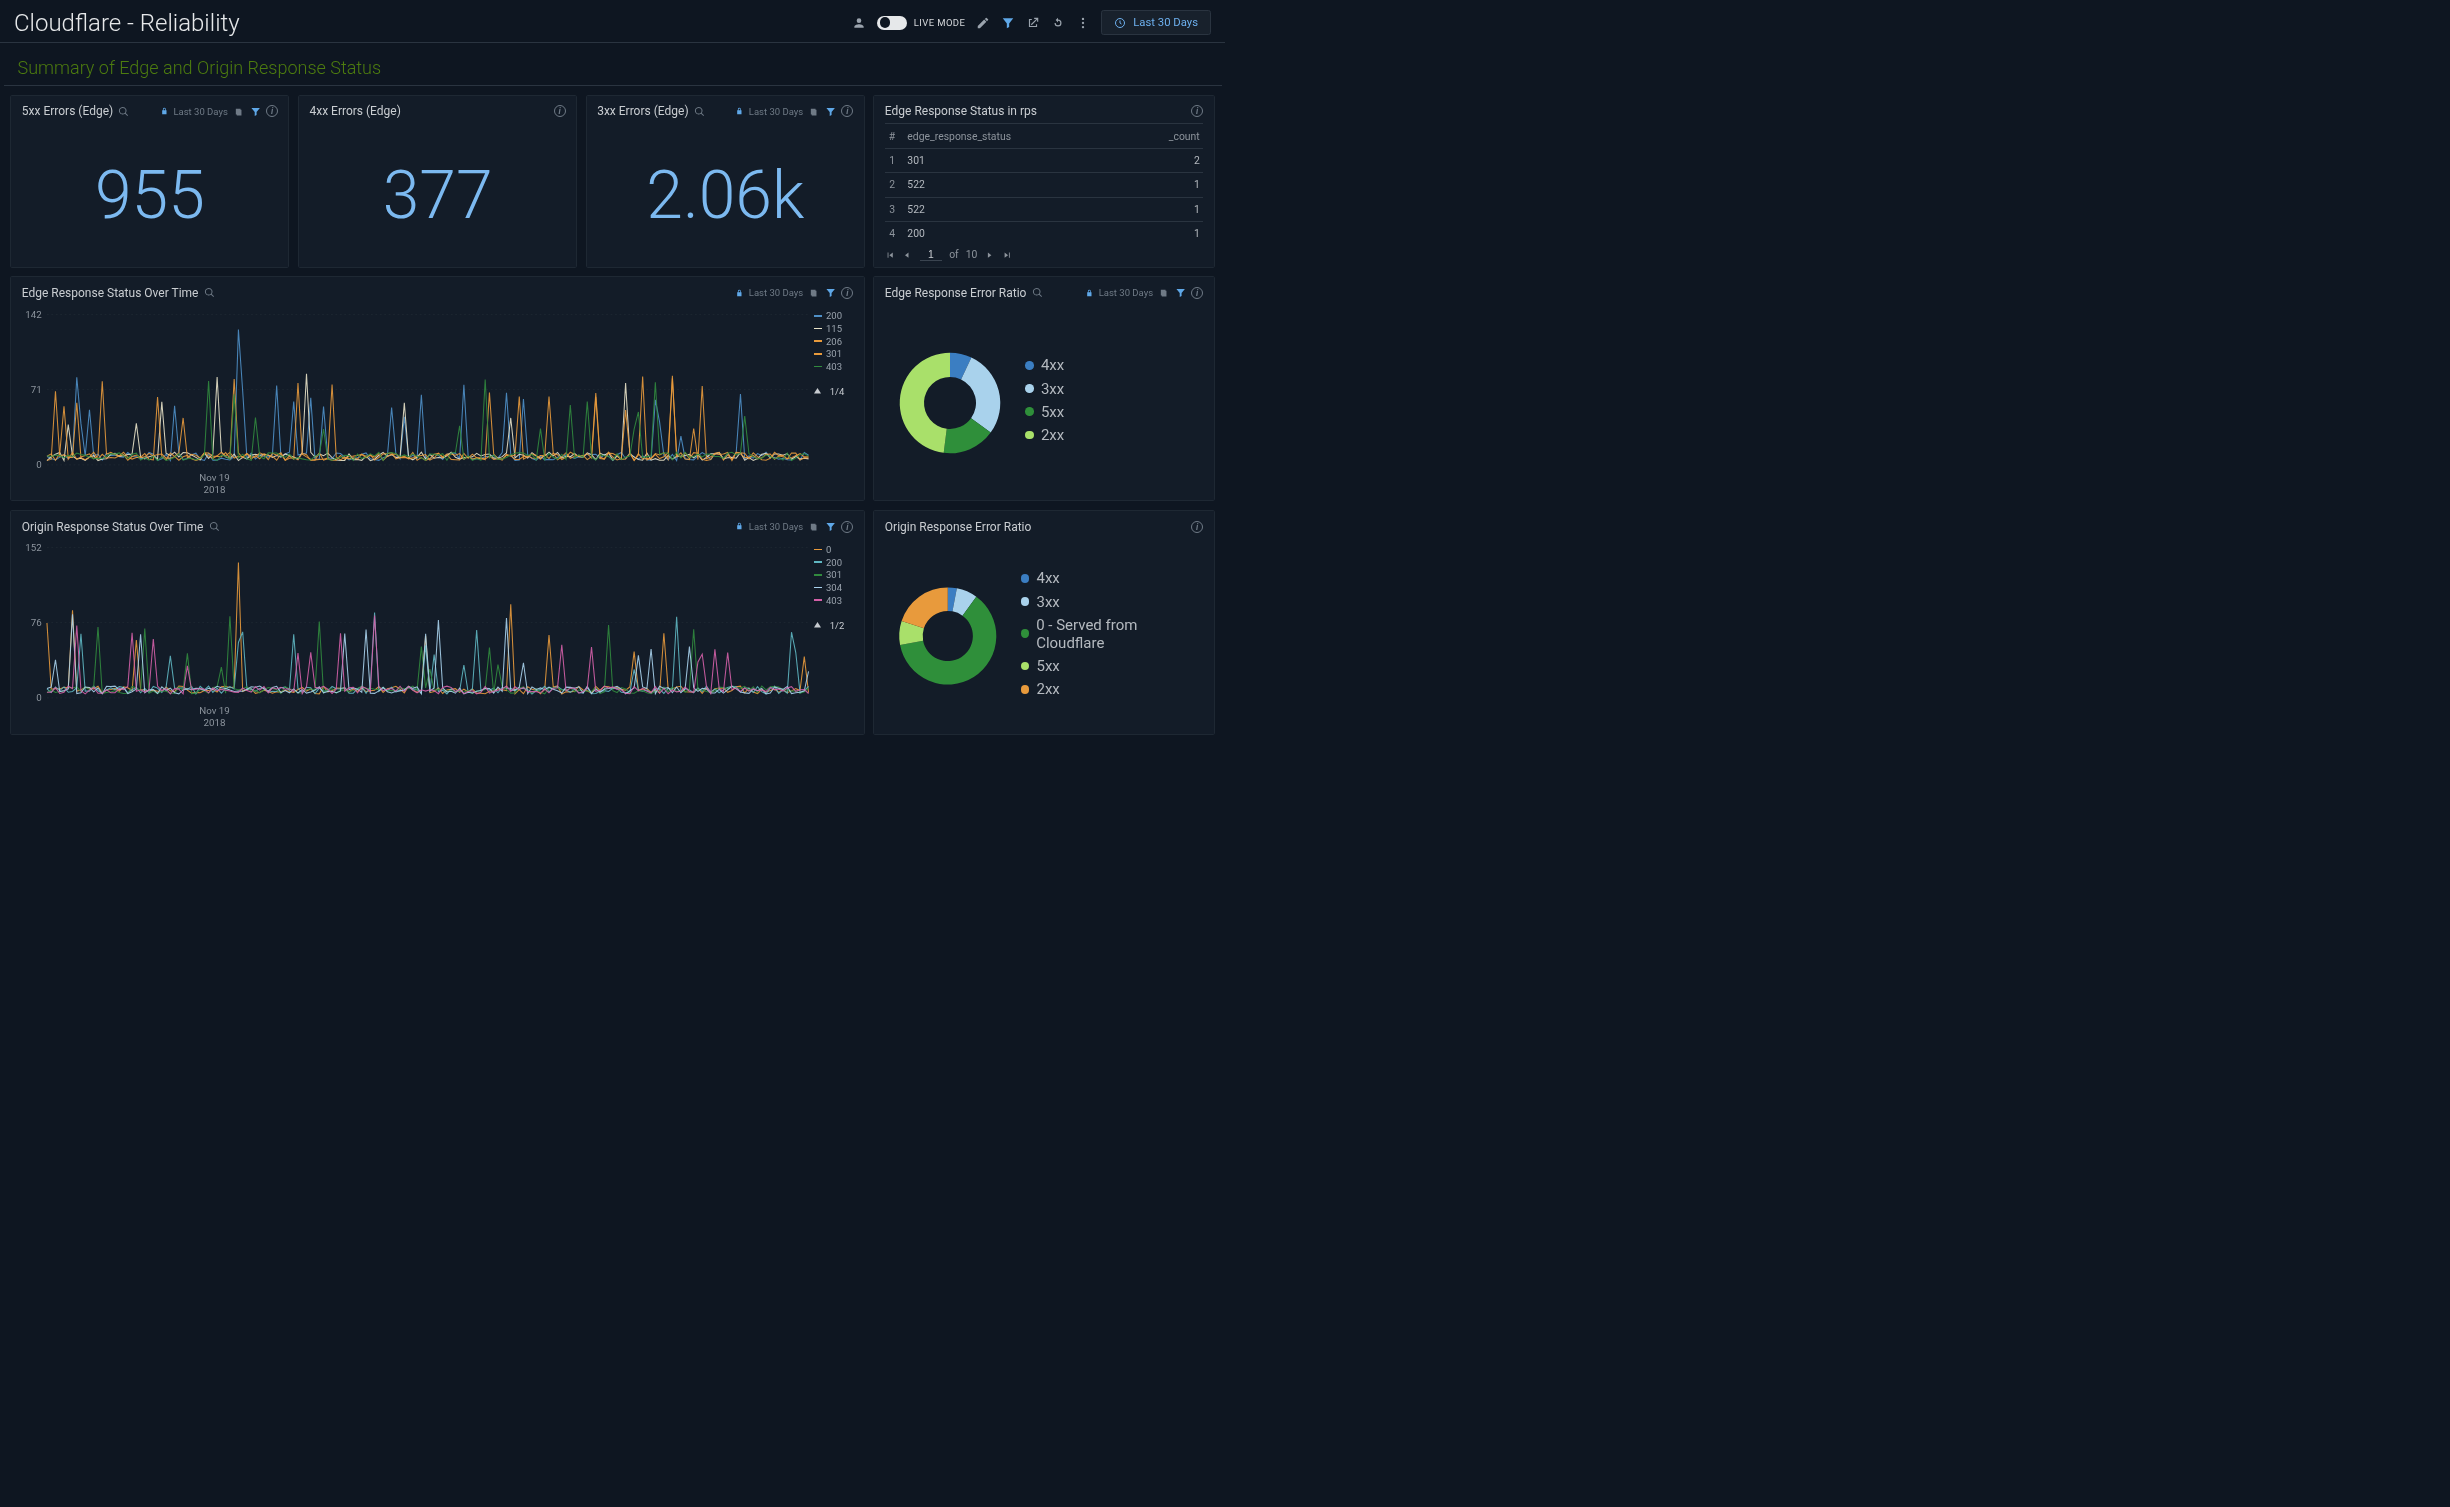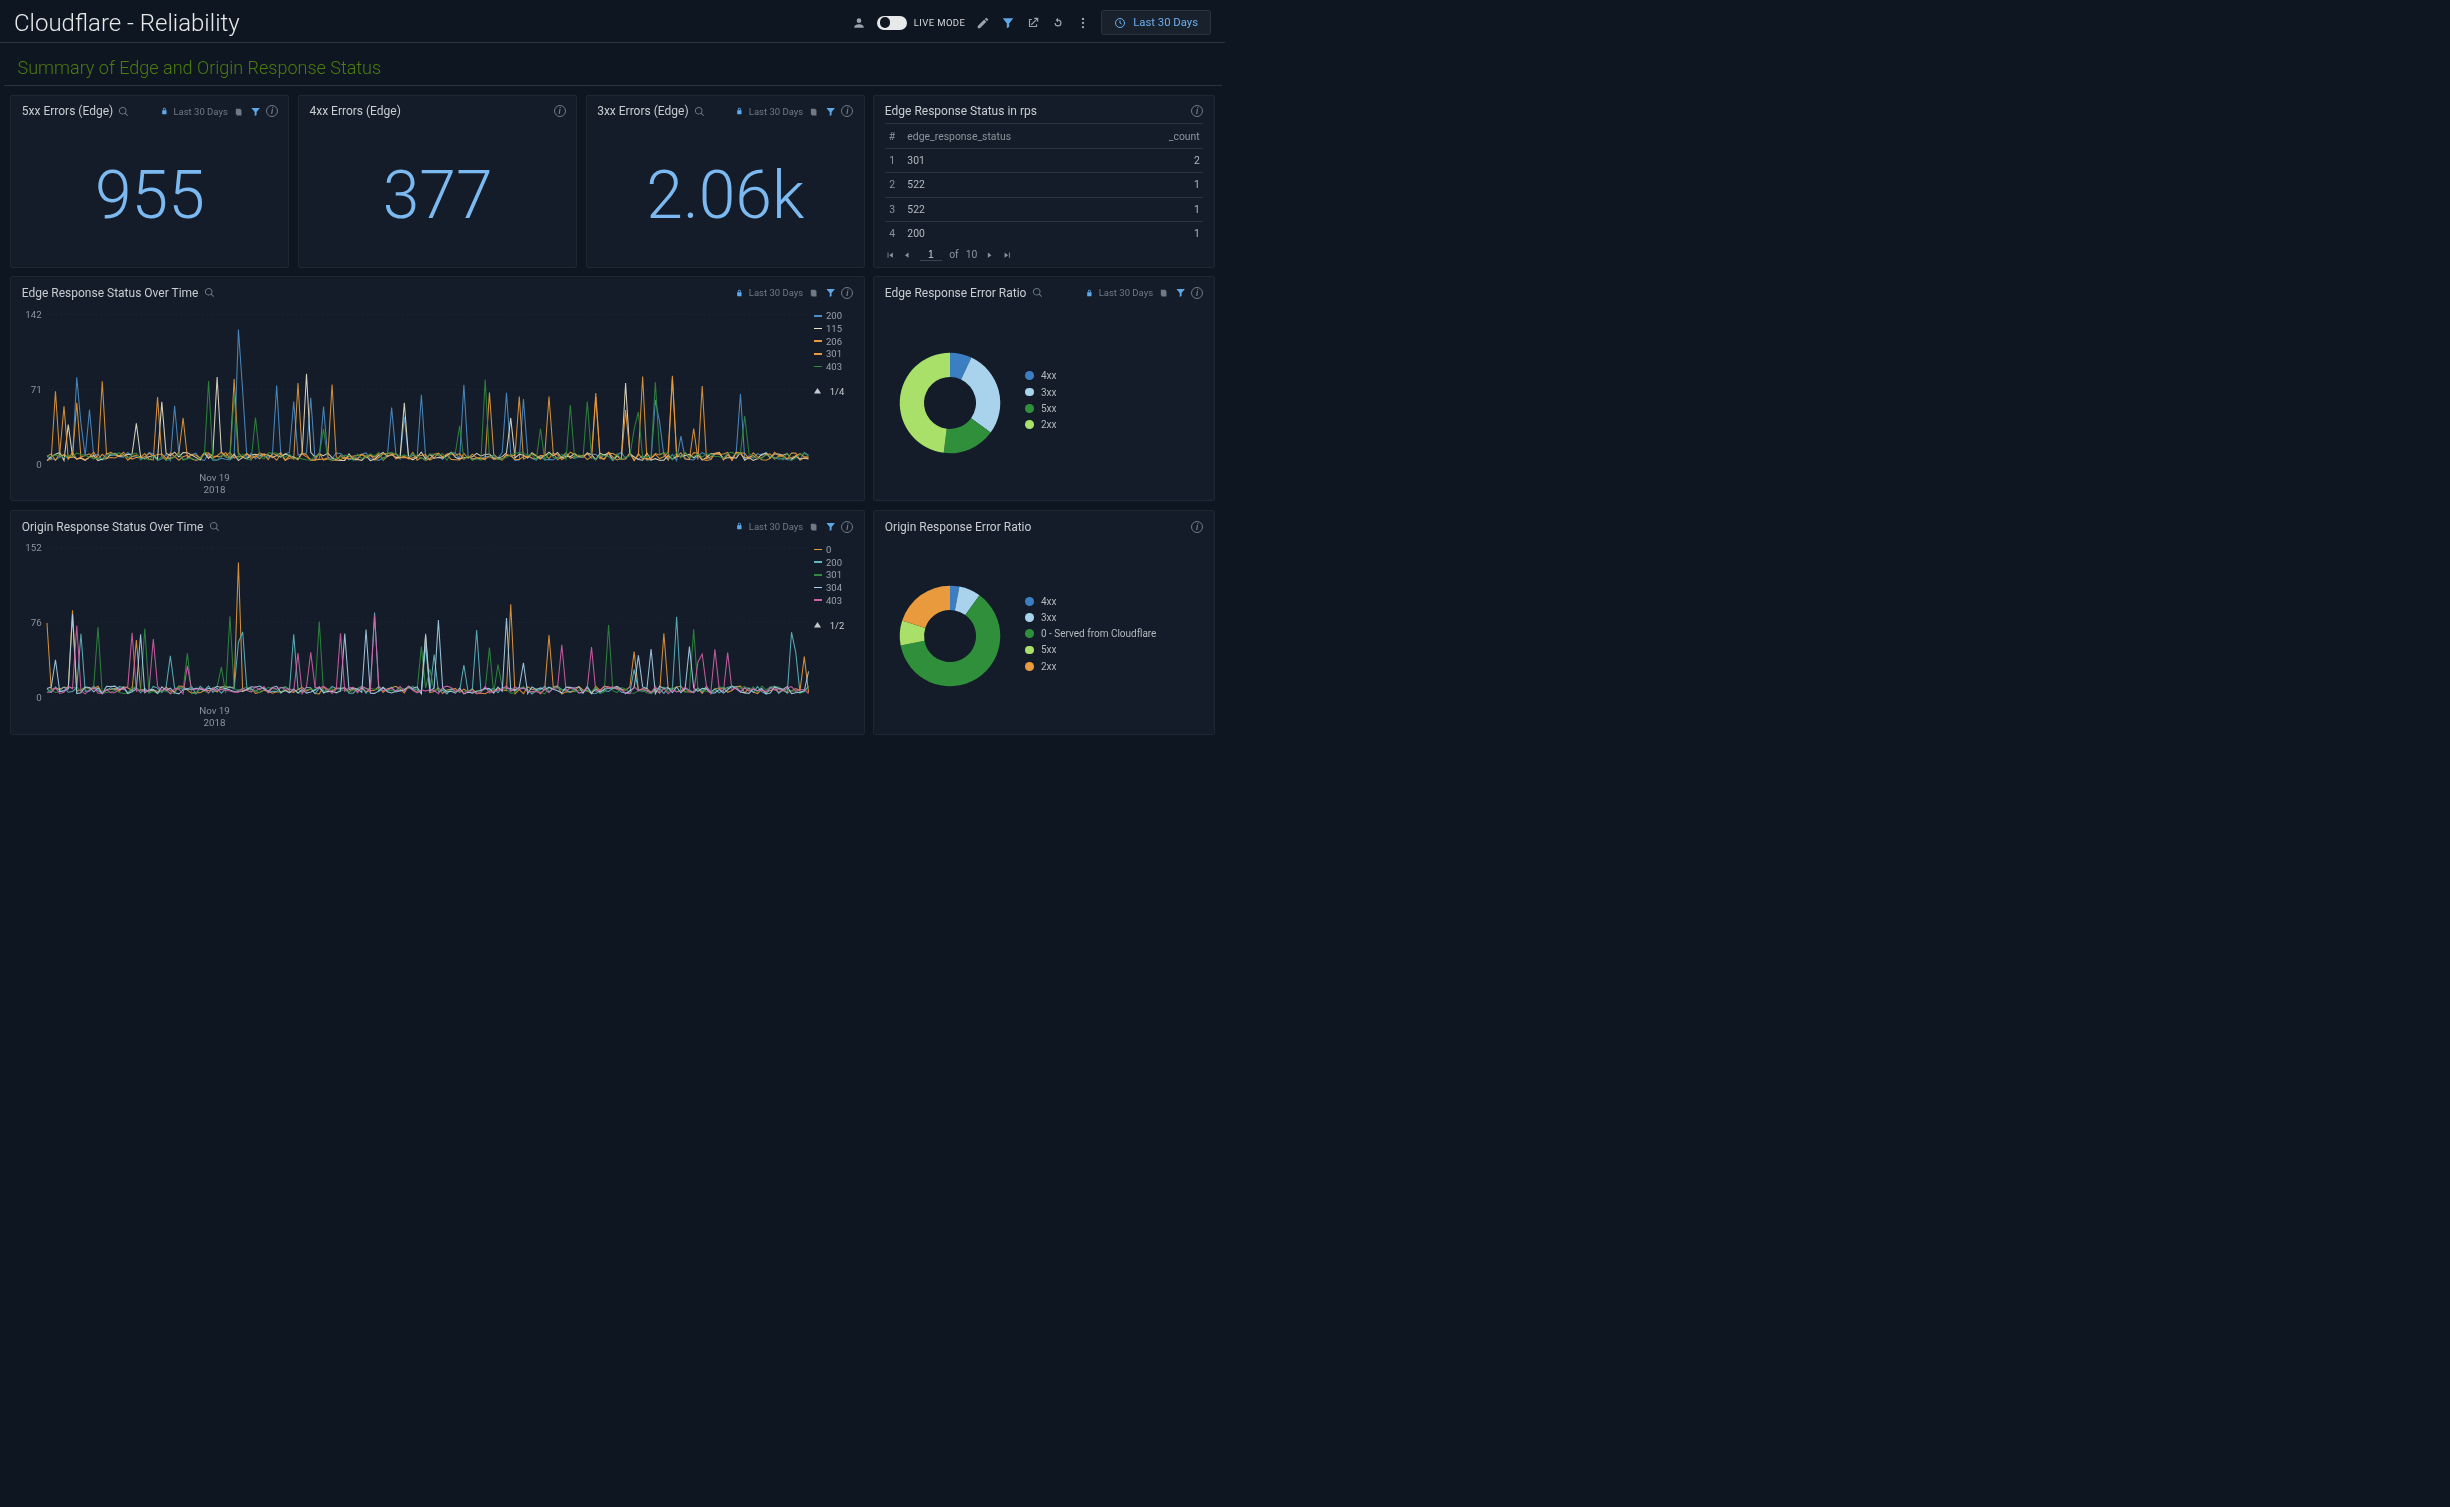--- a/index.html
+++ b/index.html
@@ -131,21 +131,21 @@
 
   .chart-body { flex: 1; position: relative; padding: 3.5px 7px 3.5px 3.5px; display: flex; }
   .chart-svg { flex: 1; }
   .chart-legend { width: 43px; font-size: 9.5px; color: #9aa3ad; padding-top: 1.7px; }
   .chart-legend .lg-row { display: flex; align-items: center; gap: 3.5px; margin-bottom: 1.7px; }
   .lg-dash { width: 8.7px; height: 1.7px; }
   .lg-page { color: #c7cbd0; margin-top: 14px; display:flex; align-items:center; gap:9px; }
   .lg-page svg { width:7px; height:7px; fill:#c7cbd0; }
 
   .donut-wrap { flex:1; display:flex; align-items:center; padding: 7px 10.4px; gap: 10.4px; }
-  .donut-legend { font-size: 10px; color: #b4b9bf; }
+  .donut-legend { font-size: 15px; color: #b4b9bf; }
   .donut-legend .lg-row { display:flex; align-items:center; gap:7px; margin-bottom: 5.2px; }
   .lg-dot { width: 8.7px; height: 8.7px; border-radius: 50%; }
 
   
   .span3 { grid-column: span 3; }
   .col4 { grid-column: 4; }
 
   .ylabel { font-size:11px; fill:#8c949d; }
   .xlabel { font-size:11px; fill:#8c949d; text-anchor:middle; }
 </style>

